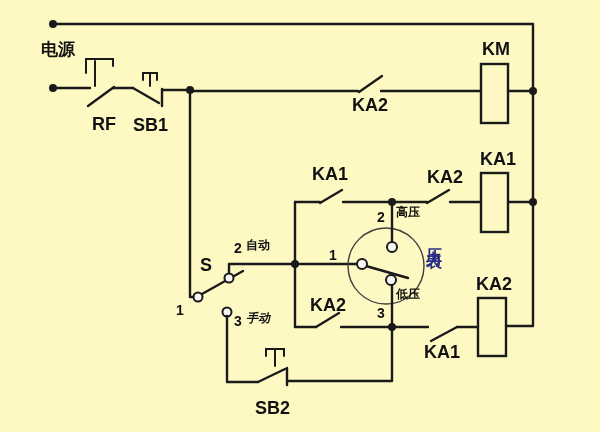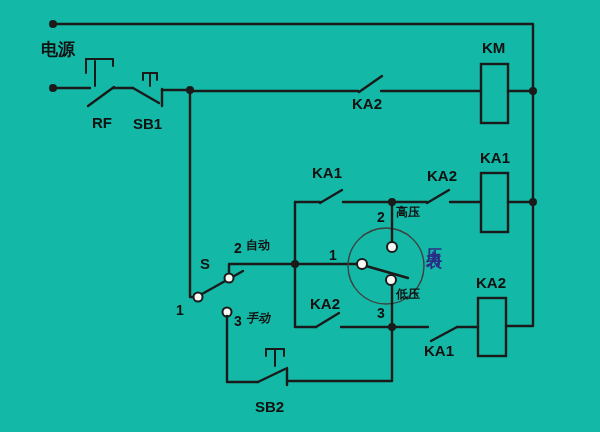--- a/index.html
+++ b/index.html
@@ -1,22 +1,22 @@
 <!DOCTYPE html>
 <html><head>
 <meta charset="utf-8">
 <style>
   html,body{margin:0;padding:0;}
   body{font-family:"Liberation Sans","DejaVu Sans",sans-serif;}
   .stage{
-    position:relative;width:600px;height:432px;background:#14b8a6;overflow:hidden;
+    position:relative;width:600px;height:432px;background:#fef9c3;overflow:hidden;
   }
   .stage svg{position:absolute;left:0;top:0;}
   .lbl{
-    position:absolute;color:#111;font-weight:bold;font-size:15px;line-height:1;
+    position:absolute;color:#111;font-weight:bold;font-size:18px;line-height:1;
     white-space:nowrap;user-select:none;
   }
   .lbl.cjk{font-size:12px;}
   .lbl.num{font-size:14px;}
   .lbl.gauge-name{
     color:#2a2e86;writing-mode:vertical-rl;text-orientation:upright;
     font-size:16px;letter-spacing:2px;
   }
   .wire{stroke:#1a1a1a;stroke-width:2.4;fill:none;stroke-linecap:round;stroke-linejoin:round;}
   .thin{stroke:#1a1a1a;stroke-width:2;fill:none;stroke-linecap:round;}

